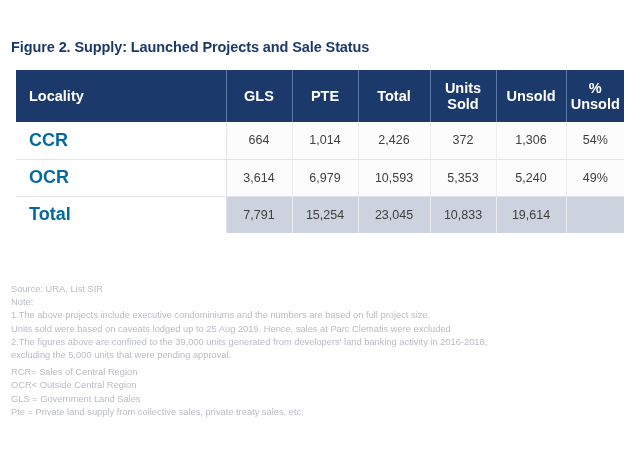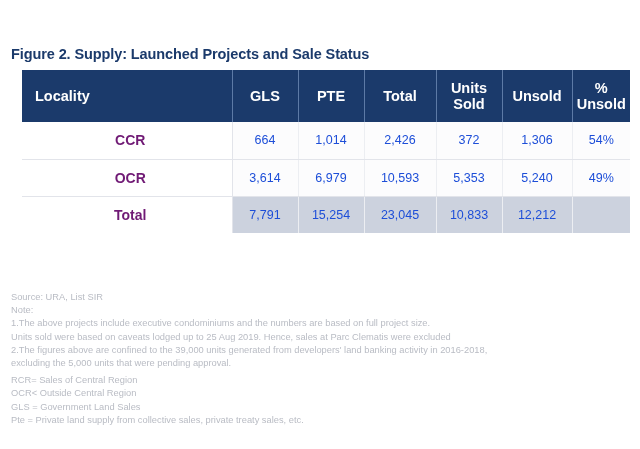--- a/index.html
+++ b/index.html
@@ -17,30 +17,30 @@
   .page {
     position: relative;
     width: 640px;
     height: 449px;
     background: #ffffff;
     box-sizing: border-box;
   }
   .figure-title {
     position: absolute;
     left: 11px;
-    top: 46px;
+    top: 39px;
     font-size: 14.5px;
     font-weight: bold;
     color: #1b3a6b;
     letter-spacing: -0.1px;
     white-space: nowrap;
   }
   .table-wrap {
     position: absolute;
-    left: 22px;
+    left: 16px;
     top: 70px;
     width: 608px;
   }
   table.supply {
     border-collapse: collapse;
     width: 608px;
     table-layout: fixed;
   }
   table.supply col.c-loc   { width: 210px; }
   table.supply col.c-gls   { width: 66px; }
@@ -65,47 +65,47 @@
   }
   table.supply thead th:last-child { border-right: none; }
   table.supply thead th.h-loc {
     text-align: left;
     padding-left: 13px;
   }
 
   table.supply tbody td {
     height: 37px;
     font-size: 12.5px;
-    color: #1d4ed8;
+    color: #404040;
     text-align: center;
     vertical-align: middle;
     border-bottom: 1px solid #e2e4ea;
     border-right: 1px solid #eceef2;
     padding: 0 6px;
     box-sizing: border-box;
     white-space: nowrap;
   }
   table.supply tbody td:last-child { border-right: none; }
   table.supply tbody td.loc {
-    text-align: center;
+    text-align: left;
     padding-left: 13px;
     font-weight: bold;
-    font-size: 14px;
-    color: #701a75;
+    font-size: 18px;
+    color: #0369a1;
     background: #ffffff !important;
     border-right: 1px solid #e2e4ea;
   }
   table.supply tbody tr.shaded td { background: #ccd2de; }
   table.supply tbody tr.plain  td { background: #fcfcfd; }
   table.supply tbody tr:last-child td { border-bottom: none; }
 
   .notes {
     position: absolute;
     left: 11px;
-    top: 291px;
+    top: 283px;
     width: 600px;
     font-size: 9.3px;
     line-height: 1.42;
     color: #b9bcc4;
     font-family: "Liberation Sans", sans-serif;
   }
   .notes .nline { white-space: nowrap; display: block; }
   .notes .gap { height: 4px; display:block; }
 </style>
 </head>
@@ -155,21 +155,21 @@
           <td>5,353</td>
           <td>5,240</td>
           <td>49%</td>
         </tr>
         <tr class="shaded">
           <td class="loc">Total</td>
           <td>7,791</td>
           <td>15,254</td>
           <td>23,045</td>
           <td>10,833</td>
-          <td>12,212</td>
+          <td>19,614</td>
           <td></td>
         </tr>
       </tbody>
     </table>
   </div>
 
   <div class="notes">
     <span class="nline">Source: URA, List SIR</span>
     <span class="nline">Note:</span>
     <span class="nline">1.The above projects include executive condominiums and the numbers are based on full project size.</span>

